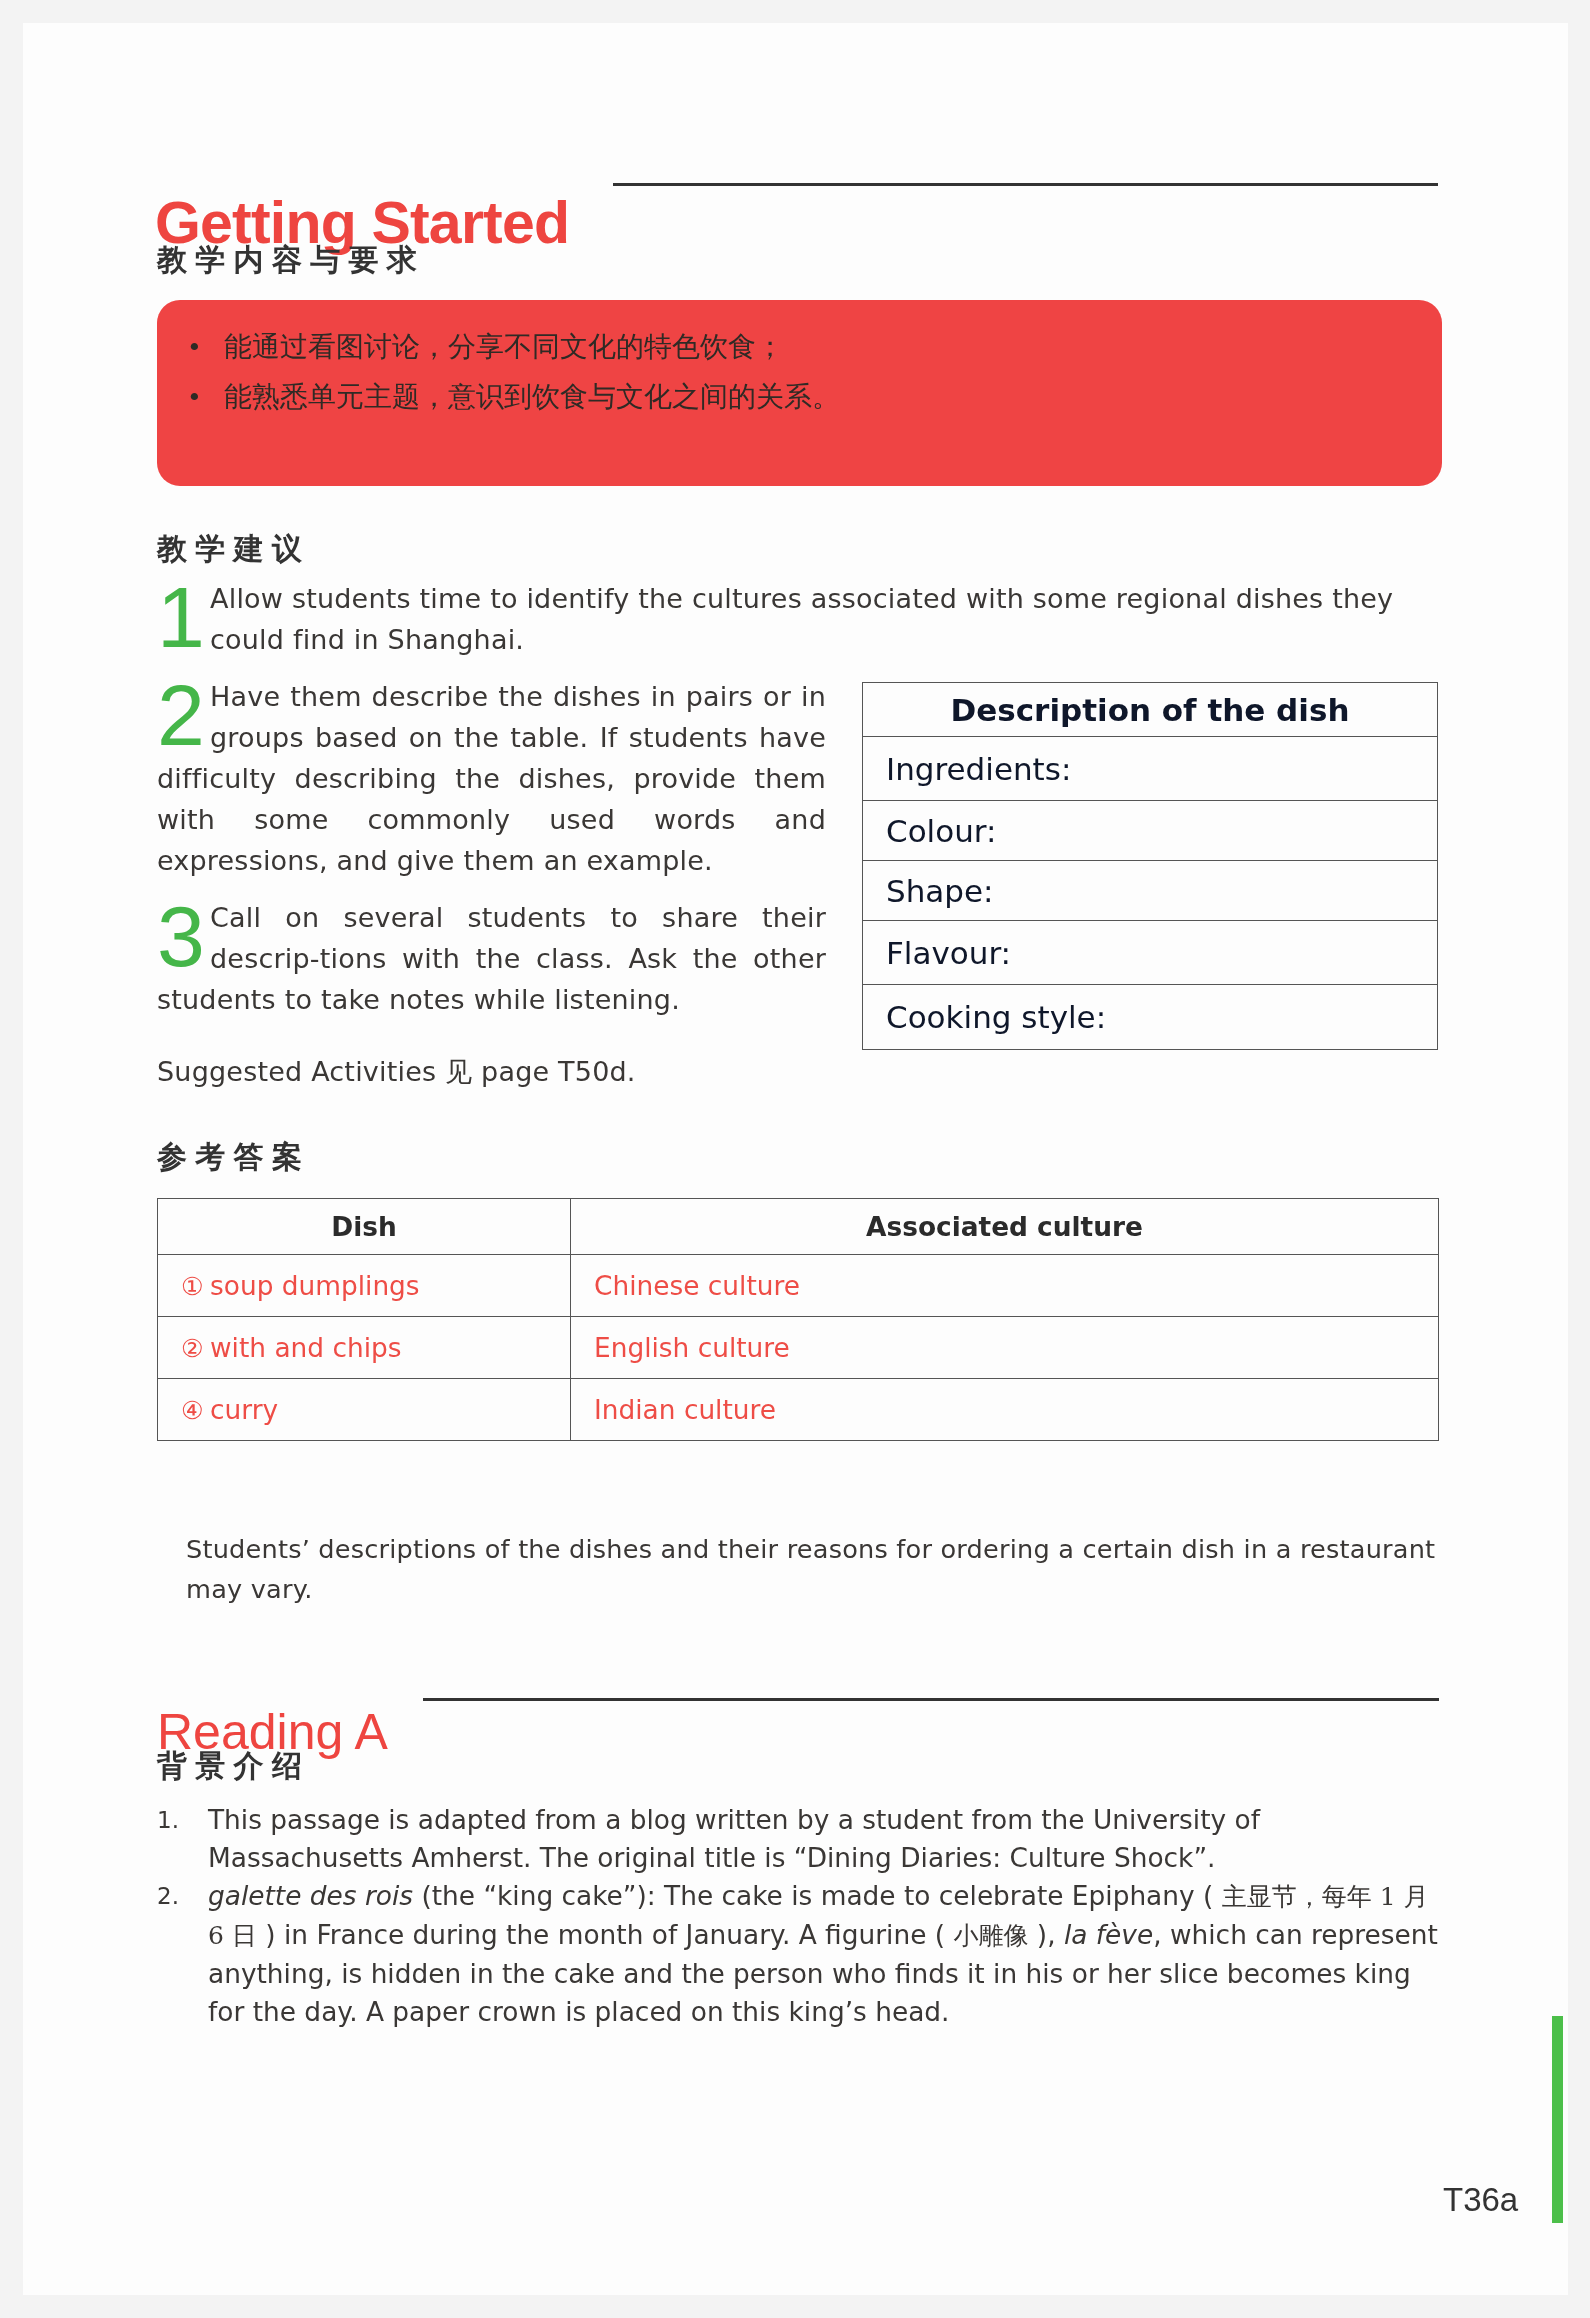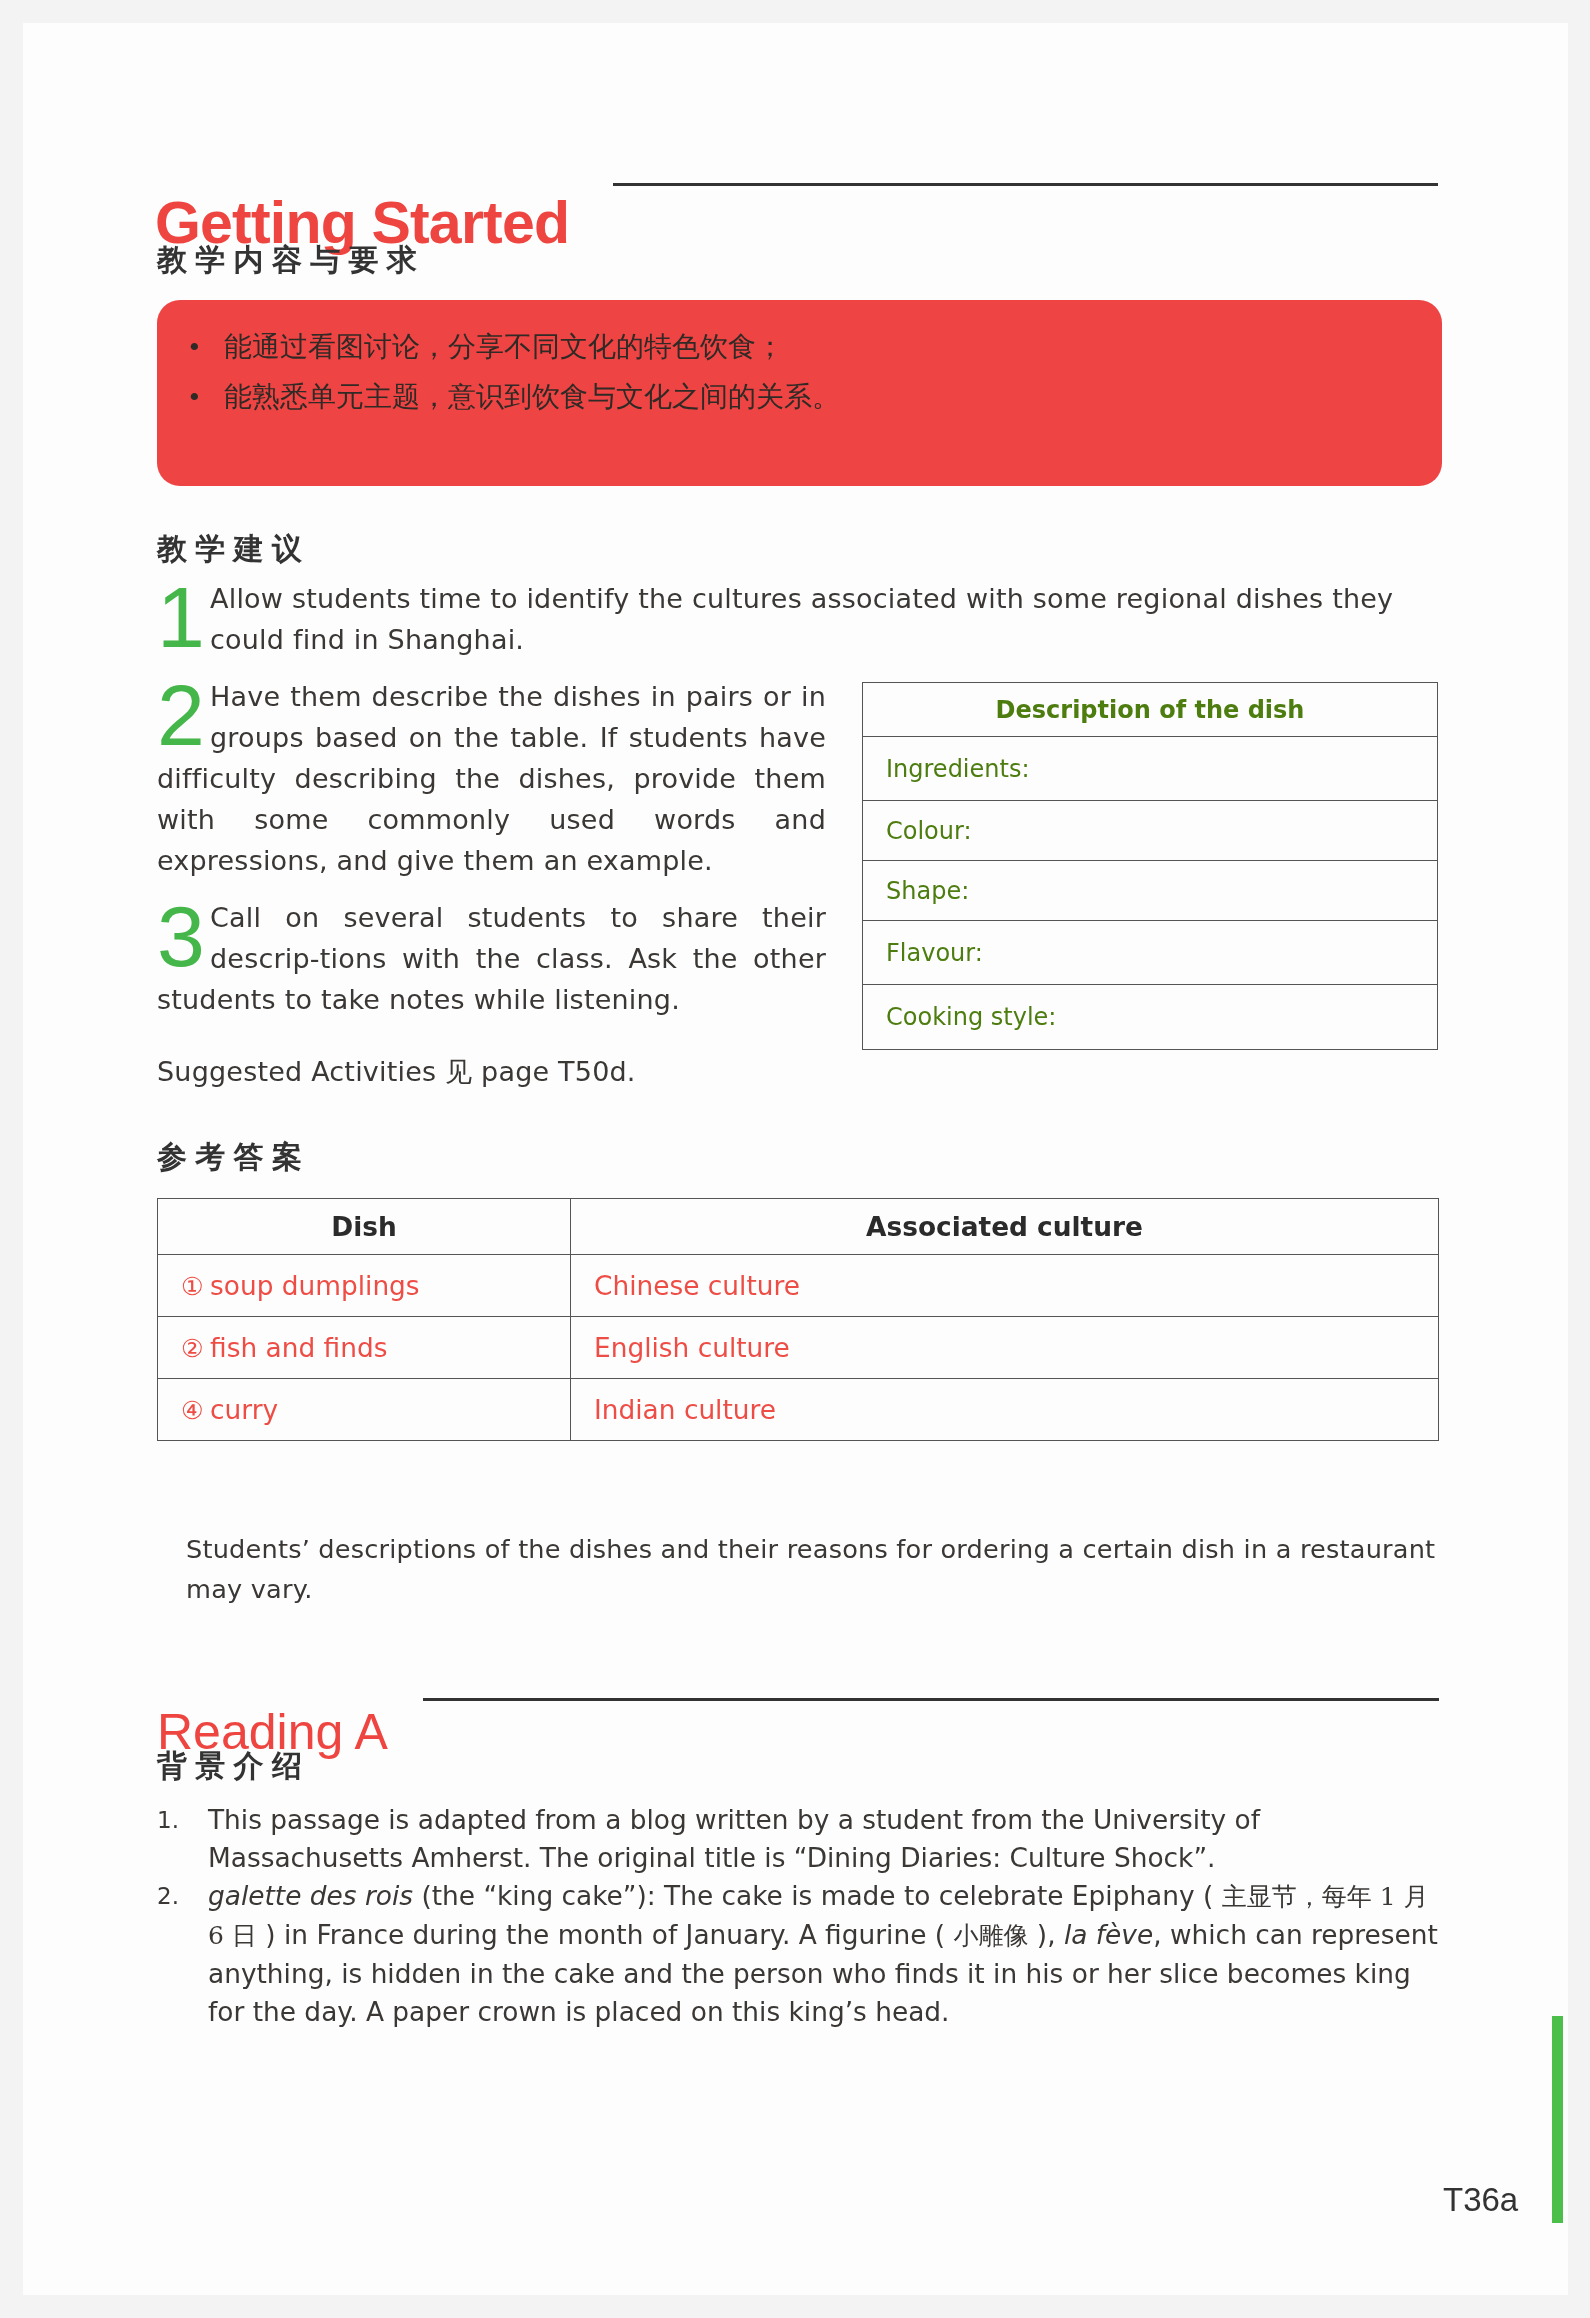--- a/index.html
+++ b/index.html
@@ -32,21 +32,21 @@
     font-family:"DejaVu Serif", serif; font-size:28px; line-height:49px; color:#2f2a25;
     white-space:nowrap;
   }
   .objectives li .bullet { display:inline-block; width:37px; font-size:25px; }
   .para { font-size:27px; line-height:41px; color:#3a3735; letter-spacing:0.2px; }
   .bignum {
     float:left; color:#45b649; font-family:"Liberation Sans", sans-serif;
     font-size:86px; line-height:73px; margin-right:5px; margin-top:3.3px;
   }
   table.desc { position:absolute; left:862px; top:682px; width:576px; border-collapse:collapse; }
-  table.desc td, table.desc th { border:1.7px solid #555; font-size:24px; color:#4d7c0f; text-align:left; padding:0 0 0 23px; }
+  table.desc td, table.desc th { border:1.7px solid #555; font-size:31px; color:#0f172a; text-align:left; padding:0 0 0 23px; }
   table.desc th { text-align:center; padding:0; font-weight:bold; height:53px; }
   table.ans { position:absolute; left:157px; top:1198px; width:1282px; border-collapse:collapse; }
   table.ans th, table.ans td { border:1.7px solid #555; font-size:26.4px; }
   table.ans th { height:53px; font-weight:bold; color:#2b2b2b; }
   table.ans td { height:59px; color:#ee4d46; padding-left:23px; }
   table.ans td .circ { font-size:25px; margin-right:6.6px; }
   .notes-list { position:absolute; left:157px; top:1801px; width:1285px; }
   .notes-list .item { position:relative; padding-left:51px; font-size:26.4px; line-height:38px; color:#3a3735; }
   .notes-list .item .num { position:absolute; left:0; top:0; font-size:23px; }
   .notes-list .cjk { font-family:"DejaVu Serif", serif; font-size:25px; }
@@ -118,21 +118,21 @@
   <tbody>
       <tr>
     <th style="width:410px;">Dish</th>
     <th>Associated culture</th>
   </tr>
   <tr>
     <td><span class="circ">①</span><span>soup dumplings</span></td>
     <td>Chinese culture</td>
   </tr>
   <tr>
-    <td><span class="circ">②</span><span>fish and finds</span></td>
+    <td><span class="circ">②</span><span>with and chips</span></td>
     <td>English culture</td>
   </tr>
   <tr>
     <td><span class="circ">④</span><span>curry</span></td>
     <td>Indian culture</td>
   </tr>
 </tbody>
   </table>
 
 <div class="abs para" style="left:166px; top:1529px; width:1285px; font-size:25.6px; line-height:40px;margin-left:20px;">Students’ descriptions of the dishes and their reasons for ordering a certain dish in a restaurant may vary.</div>

